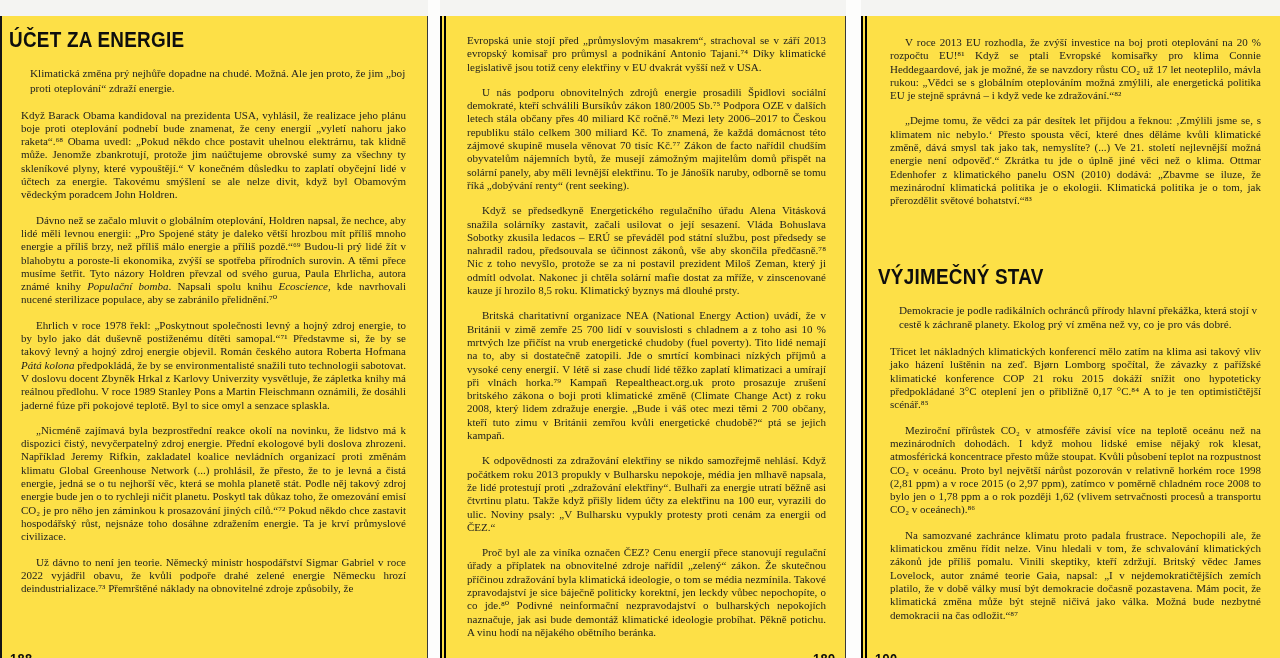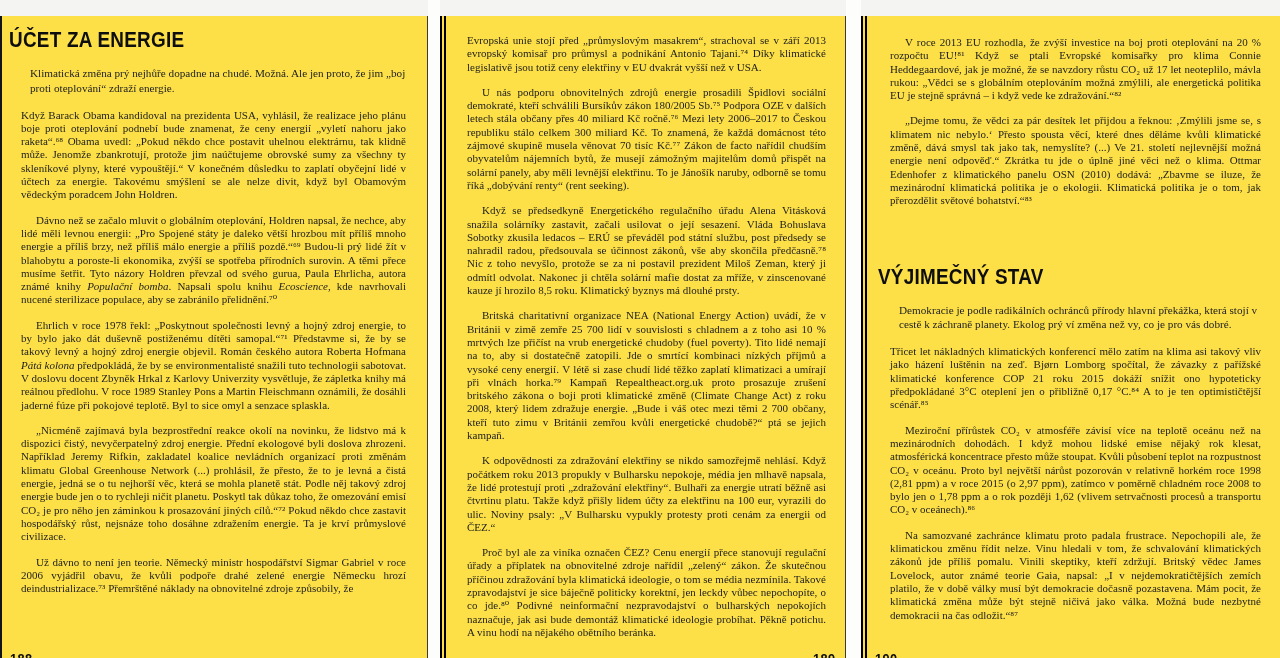--- a/index.html
+++ b/index.html
@@ -71,21 +71,21 @@
 <div class="spread">
 
   <section class="page page-left">
     <div class="page-content">
         <h1 class="chapter-heading">ÚČET ZA ENERGIE</h1>
         <div class="epigraph">Klimatická změna prý nejhůře dopadne na chudé. Možná. Ale jen proto, že jim „boj proti oteplování“ zdraží energie.</div>
         <p class="para"><span>Když Barack Obama kandidoval na prezidenta USA, vyhlásil, že realizace jeho plánu boje proti oteplování podnebí bude znamenat, že ceny energií „vyletí nahoru jako raketa“.⁶⁸ Obama uvedl: „Pokud někdo chce postavit uhelnou elektrárnu, tak klidně může. Jenomže zbankrotují, protože jim naúčtujeme obrovské sumy za všechny ty skleníkové plyny, které vypouštějí.“ V konečném důsledku to zaplatí obyčejní lidé v účtech za energie. Takovému smýšlení se ale nelze divit, když byl Obamovým vědeckým poradcem John Holdren.</span></p>
         <p class="para indent"><span>Dávno než se začalo mluvit o globálním oteplování, Holdren napsal, že nechce, aby lidé měli levnou energii: „Pro Spojené státy je daleko větší hrozbou mít příliš mnoho energie a příliš brzy, než příliš málo energie a příliš pozdě.“⁶⁹ Budou-li prý lidé žít v blahobytu a poroste-li ekonomika, zvýší se spotřeba přírodních surovin. A těmi přece musíme šetřit. Tyto názory Holdren převzal od svého gurua, Paula Ehrlicha, autora známé knihy </span><span class="book-title">Populační bomba</span><span>. Napsali spolu knihu </span><span class="book-title">Ecoscience</span><span>, kde navrhovali nucené sterilizace populace, aby se zabránilo přelidnění.⁷⁰</span></p>
         <p class="para indent"><span>Ehrlich v roce 1978 řekl: „Poskytnout společnosti levný a hojný zdroj energie, to by bylo jako dát duševně postiženému dítěti samopal.“⁷¹ Představme si, že by se takový levný a hojný zdroj energie objevil. Román českého autora Roberta Hofmana </span><span class="book-title">Pátá kolona</span><span> předpokládá, že by se environmentalisté snažili tuto technologii sabotovat. V doslovu docent Zbyněk Hrkal z Karlovy Univerzity vysvětluje, že zápletka knihy má reálnou předlohu. V roce 1989 Stanley Pons a Martin Fleischmann oznámili, že dosáhli jaderné fúze při pokojové teplotě. Byl to sice omyl a senzace splaskla.</span></p>
         <p class="para indent"><span>„Nicméně zajímavá byla bezprostřední reakce okolí na novinku, že lidstvo má k dispozici čistý, nevyčerpatelný zdroj energie. Přední ekologové byli doslova zhrozeni. Například Jeremy Rifkin, zakladatel koalice nevládních organizací proti změnám klimatu Global Greenhouse Network (...) prohlásil, že přesto, že to je levná a čistá energie, jedná se o tu nejhorší věc, která se mohla planetě stát. Podle něj takový zdroj energie bude jen o to rychleji ničit planetu. Poskytl tak důkaz toho, že omezování emisí CO₂ je pro něho jen záminkou k prosazování jiných cílů.“⁷² Pokud někdo chce zastavit hospodářský růst, nejsnáze toho dosáhne zdražením energie. Ta je krví průmyslové civilizace.</span></p>
-        <p class="para indent"><span>Už dávno to není jen teorie. Německý ministr hospodářství Sigmar Gabriel v roce 2006 vyjádřil obavu, že kvůli podpoře drahé zelené energie Německu hrozí deindustrializace.⁷³ Přemrštěné náklady na obnovitelné zdroje způsobily, že</span></p>
+        <p class="para indent"><span>Už dávno to není jen teorie. Německý ministr hospodářství Sigmar Gabriel v roce 2022 vyjádřil obavu, že kvůli podpoře drahé zelené energie Německu hrozí deindustrializace.⁷³ Přemrštěné náklady na obnovitelné zdroje způsobily, že</span></p>
       </div>
     <div class="page-number pn-left">188</div>
   </section>
 
   <div class="gutter gutter-1"></div>
 
   <section class="page page-mid">
     <div class="page-content">
         <p class="para"><span>Evropská unie stojí před „průmyslovým masakrem“, strachoval se v září 2013 evropský komisař pro průmysl a podnikání Antonio Tajani.⁷⁴ Díky klimatické legislativě jsou totiž ceny elektřiny v EU dvakrát vyšší než v USA.</span></p>
         <p class="para indent"><span>U nás podporu obnovitelných zdrojů energie prosadili Špidlovi sociální demokraté, kteří schválili Bursíkův zákon 180/2005 Sb.⁷⁵ Podpora OZE v dalších letech stála občany přes 40 miliard Kč ročně.⁷⁶ Mezi lety 2006–2017 to Českou republiku stálo celkem 300 miliard Kč. To znamená, že každá domácnost této zájmové skupině musela věnovat 70 tisíc Kč.⁷⁷ Zákon de facto nařídil chudším obyvatelům nájemních bytů, že musejí zámožným majitelům domů přispět na solární panely, aby měli levnější elektřinu. To je Jánošík naruby, odborně se tomu říká „dobývání renty“ (rent seeking).</span></p>

